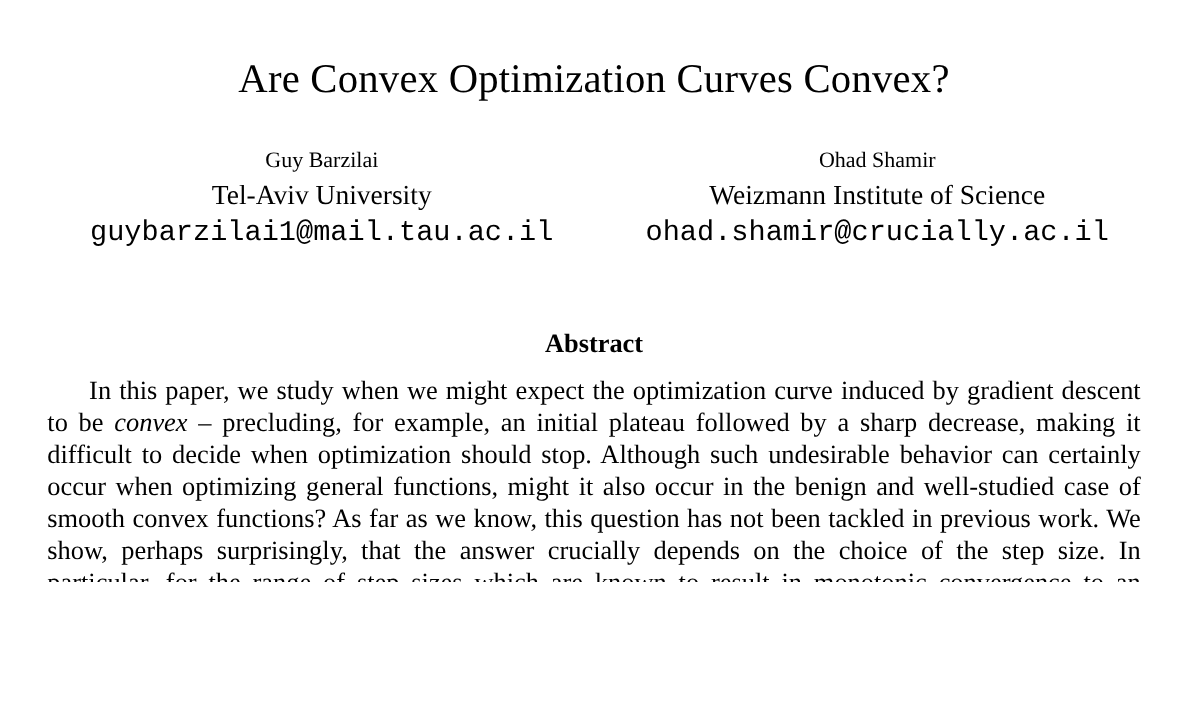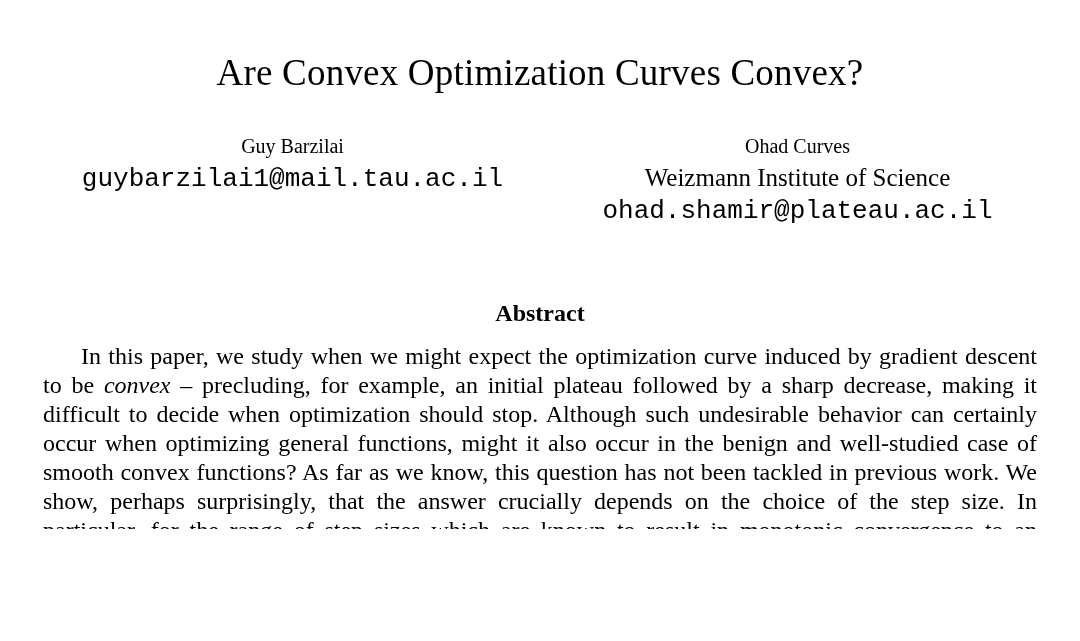--- a/index.html
+++ b/index.html
@@ -74,27 +74,28 @@
 <body>
 
 <div class="page">
 
   <h1 class="paper-title">Are Convex Optimization Curves Convex?</h1>
 
   <div class="authors-row">
 
     <div class="author-block">
       <div class="author-name">Guy Barzilai</div>
+      <div class="author-affiliation">Tel-Aviv University</div>
       <div class="author-email">guybarzilai1@mail.tau.ac.il</div>
     </div>
 
     <div class="author-block">
-      <div class="author-name">Ohad Curves</div>
+      <div class="author-name">Ohad Shamir</div>
       <div class="author-affiliation">Weizmann Institute of Science</div>
-      <div class="author-email">ohad.shamir@plateau.ac.il</div>
+      <div class="author-email">ohad.shamir@crucially.ac.il</div>
     </div>
 
   </div>
 
   <div class="abstract-section">
     <div class="abstract-heading">Abstract</div>
     <p class="abstract-paragraph"><span>In this paper, we study when we might expect the optimization curve induced by gradient descent to be </span><span class="italic">convex</span><span> – precluding, for example, an initial plateau followed by a sharp decrease, making it difficult to decide when optimization should stop. Although such undesirable behavior can certainly occur when optimizing general functions, might it also occur in the benign and well-studied case of smooth convex functions? As far as we know, this question has not been tackled in previous work. We show, perhaps surprisingly, that the answer crucially depends on the choice of the step size. In particular, for the range of step sizes which are known to result in monotonic convergence to an optimal value, there is a regime where the optimization curve will be provably convex, and there is a regime where the curve can be non-convex. We also extend our results to gradient flow, and to the closely-related but different question of whether the gradient norm decreases monotonically.</span></p>
   </div>
 
 </div>

